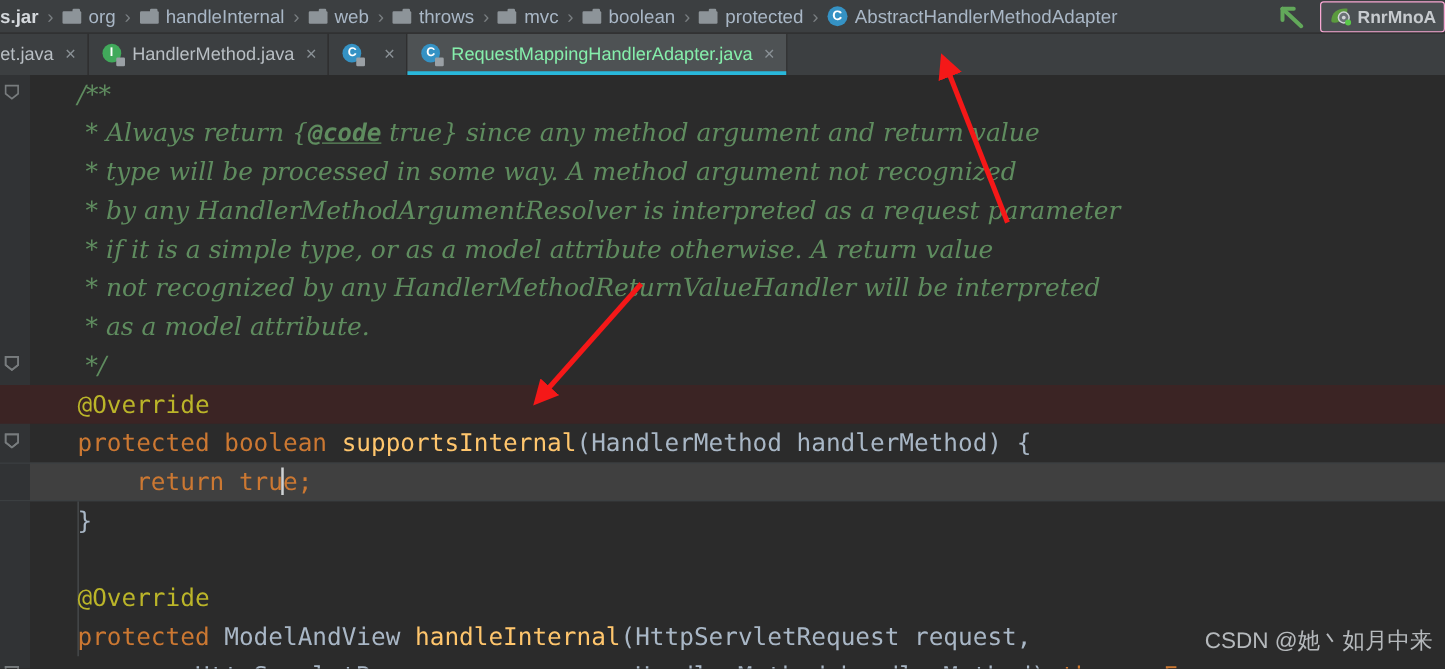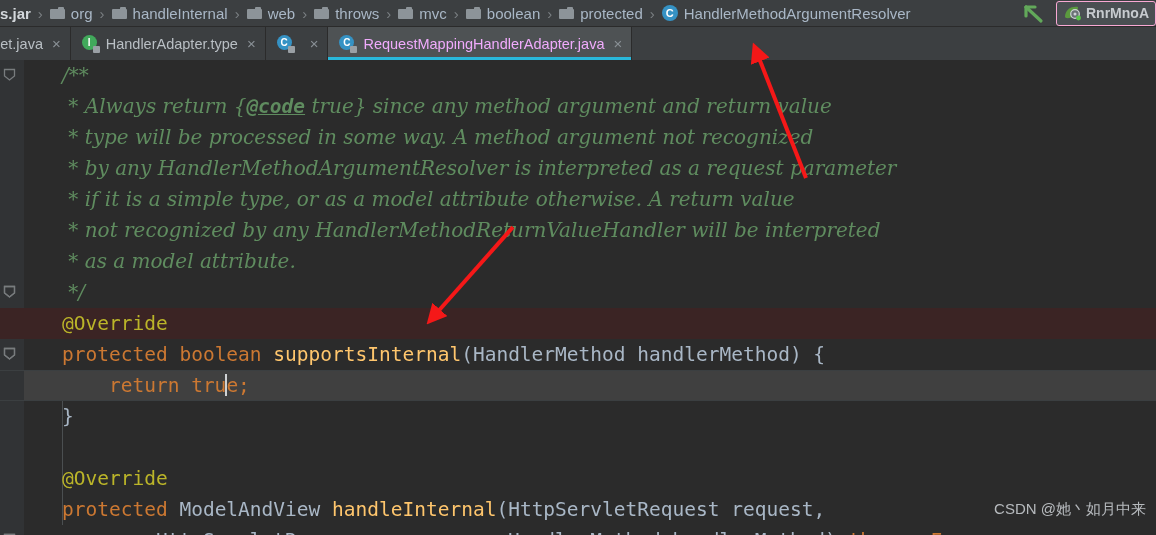--- a/index.html
+++ b/index.html
@@ -62,21 +62,21 @@
     background:#3c3f41;display:flex;align-items:stretch;overflow:hidden;
     border-bottom:1px solid #2b2b2b;
   }
   .tab{
     display:flex;align-items:center;padding:0 9px 0 11px;height:33px;
     box-sizing:border-box;position:relative;flex:0 0 auto;
     border-right:1px solid #2b2b2b;
   }
   .tab .tab-label{color:#b9bfc4;font-size:14.5px;white-space:nowrap;}
   .tab.active{background:#4e5254;}
-  .tab.active .tab-label{color:#f0abfc;}
+  .tab.active .tab-label{color:#86efac;}
   .tab.active:after{
     content:"";position:absolute;left:0;right:0;bottom:0;height:3px;background:#29b8db;
   }
   .tab .close{
     color:#8a9196;font-size:15px;margin-left:9px;line-height:1;
   }
   .tab-ic{
     width:17px;height:17px;margin-right:7px;flex:0 0 auto;position:relative;
   }
   .tab-ic .badge{
@@ -139,21 +139,21 @@
   .iguide{
     position:absolute;left:62px;top:0;width:1px;background:#4b4f51;
   }
 
   
   .overlay{position:absolute;left:0;top:0;width:1156px;height:535px;pointer-events:none;}
 
   
   .watermark{
     position:absolute;right:10px;top:500px;
-    color:#c9cdd1;font-size:15px;opacity:.88;
+    color:#c9cdd1;font-size:18px;opacity:.88;
     font-family:"Liberation Sans",sans-serif;white-space:nowrap;margin-left:32px;
   }
 </style>
 </head>
 <body>
 
 <div class="ide">
 
   <div class="navbar">
     <div class="crumbs" id="crumbs">
@@ -191,21 +191,21 @@
           <span class="crumb-label">boolean</span>
         </div>
         <span class="sep">›</span>
         <div class="crumb">
           <span class="ic-folder"></span>
           <span class="crumb-label">protected</span>
         </div>
         <span class="sep">›</span>
         <div class="crumb">
           <span class="ic-class">C</span>
-          <span class="crumb-label">HandlerMethodArgumentResolver</span>
+          <span class="crumb-label">AbstractHandlerMethodAdapter</span>
         </div>
       </div>
     <div class="nav-right">
       <div class="run-arrow">
         <svg width="26" height="22" viewBox="0 0 26 22">
           <path d="M23 19 L8 5" stroke="#62a85a" stroke-width="3.2" fill="none" stroke-linecap="round"></path>
           <path d="M8 5 L8 14" stroke="#62a85a" stroke-width="3.2" fill="none" stroke-linecap="round"></path>
           <path d="M8 5 L17 5" stroke="#62a85a" stroke-width="3.2" fill="none" stroke-linecap="round"></path>
         </svg>
       </div>
@@ -226,21 +226,21 @@
   <div class="tabbar" id="tabbar">
       <div class="tab" style="margin-left: -14px;">
         <span class="tab-label">let.java</span>
         <span class="close">×</span>
       </div>
       <div class="tab">
         <span class="tab-ic">
           <span class="badge b-iface">I</span>
           <span class="lock"></span>
         </span>
-        <span class="tab-label">HandlerAdapter.type</span>
+        <span class="tab-label">HandlerMethod.java</span>
         <span class="close">×</span>
       </div>
       <div class="tab">
         <span class="tab-ic">
           <span class="badge b-abs">C</span>
           <span class="lock"></span>
         </span>
         <span class="close">×</span>
       </div>
       <div class="tab active">

